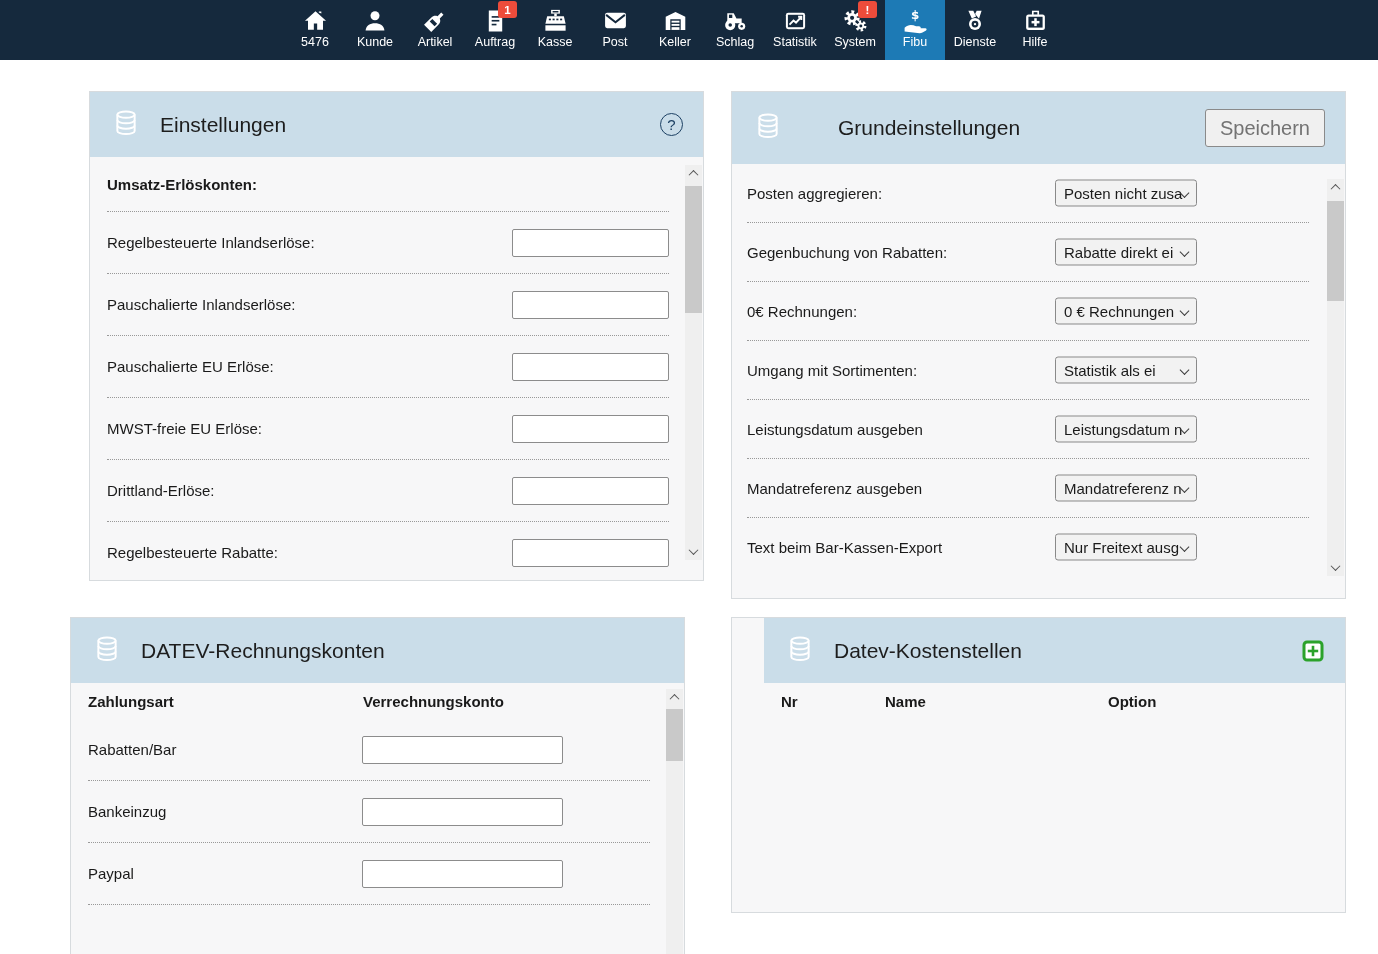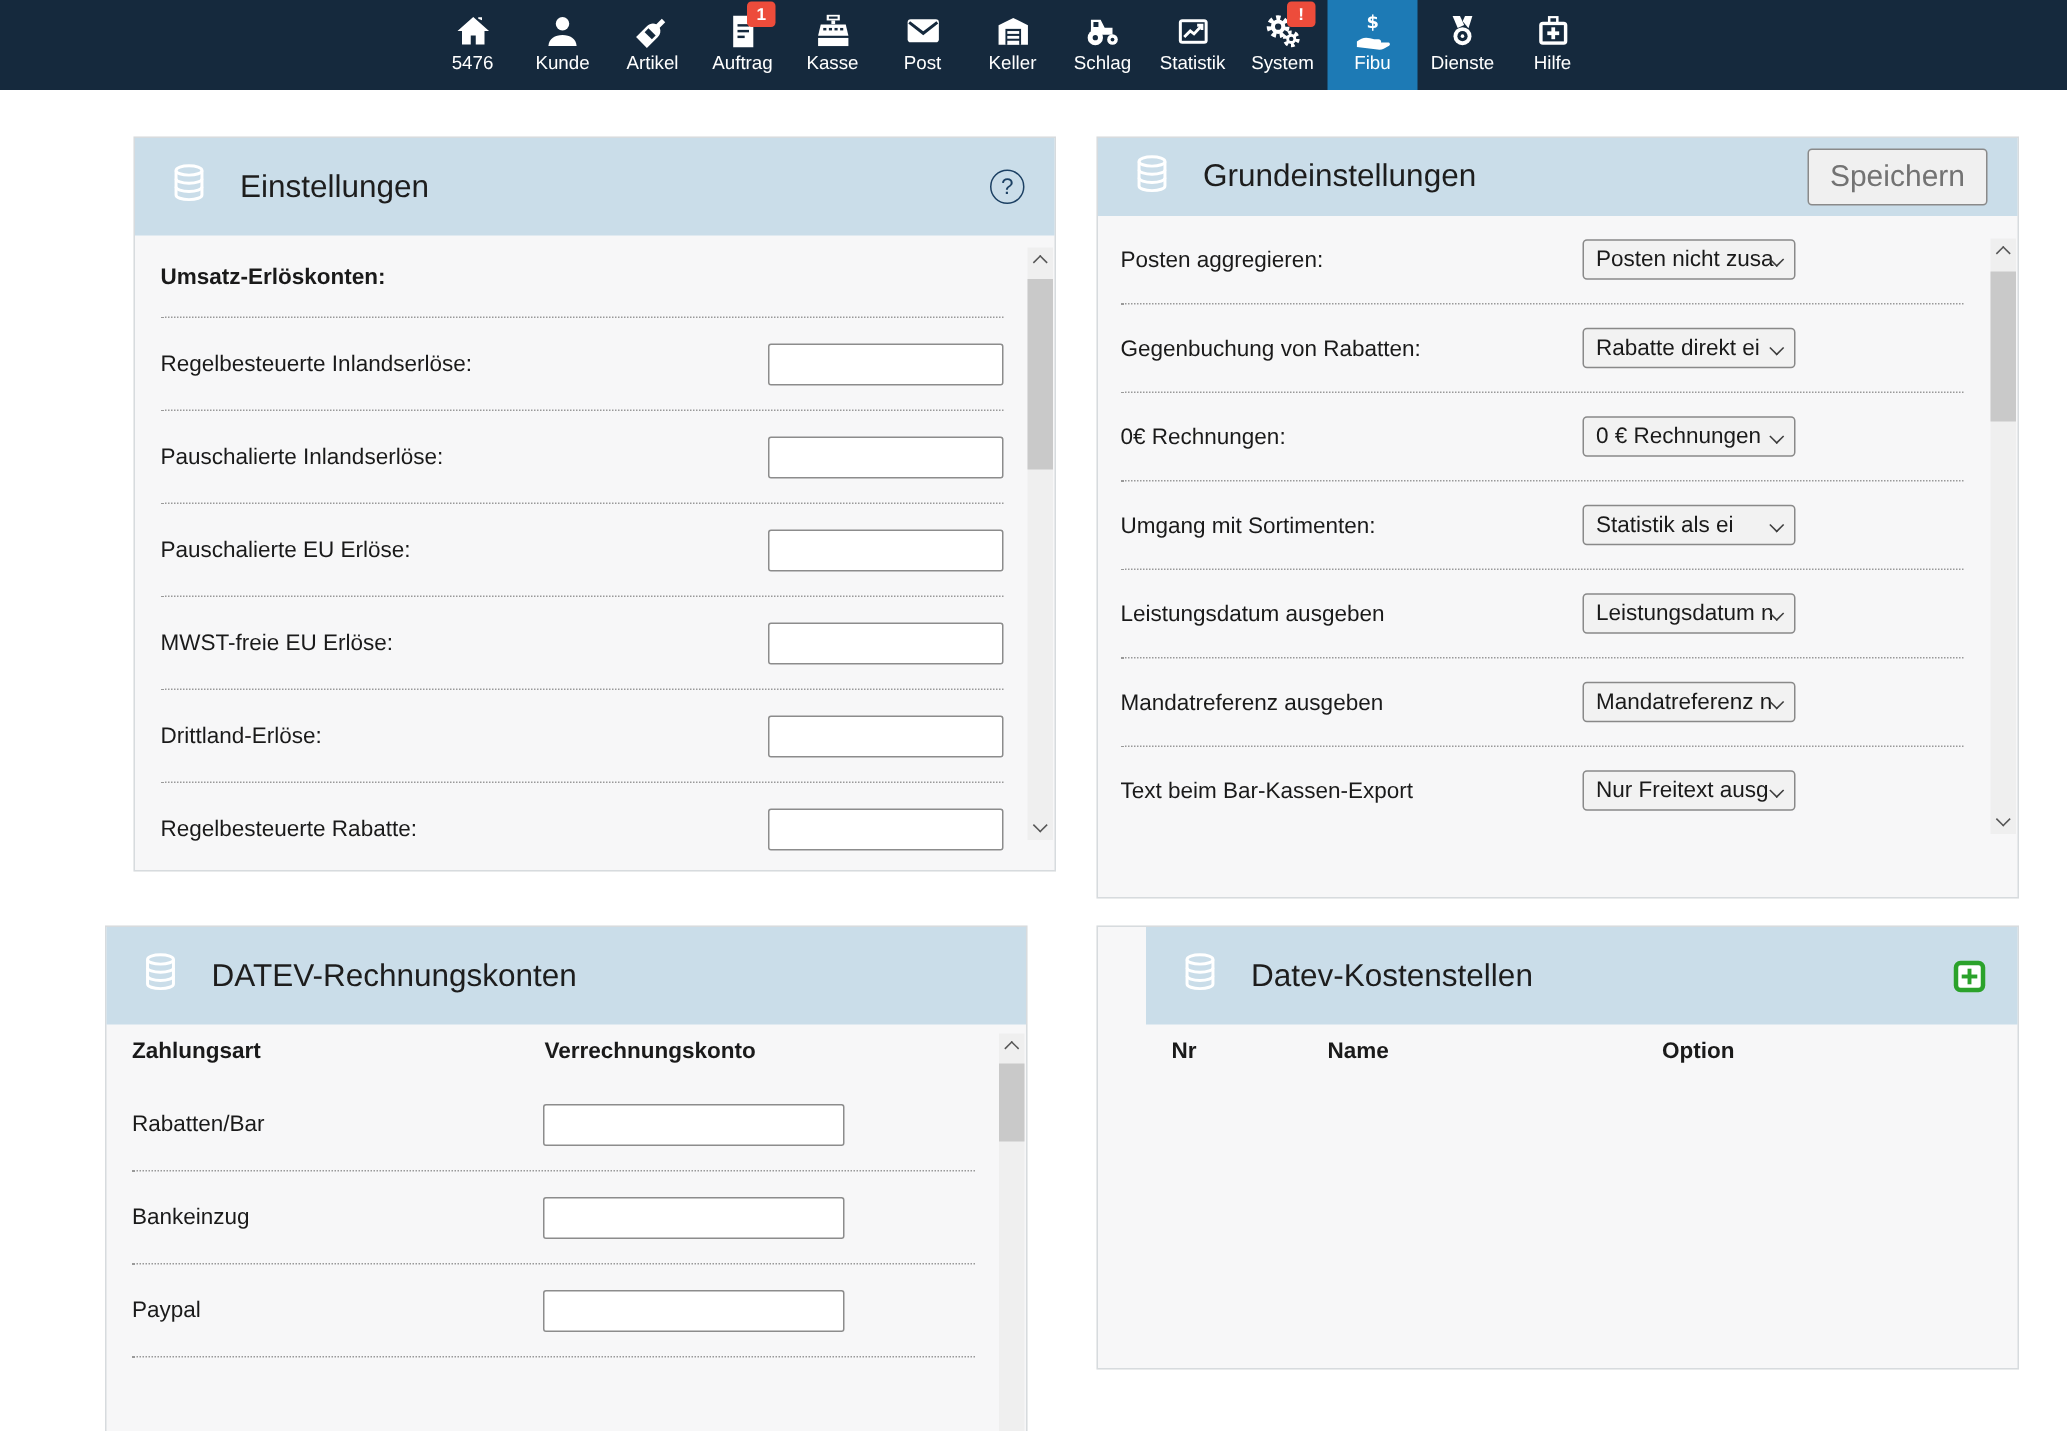--- a/index.html
+++ b/index.html
@@ -39,21 +39,21 @@
   }
   #panel-einstellungen { left: 70px;  top: 91px;  width: 615px; height: 490px; margin-left: 19px; }
   #panel-grund         { left: 731px; top: 91px;  width: 615px; height: 508px; }
   #panel-datev-rk      { left: 70px;  top: 617px; width: 615px; height: 400px; }
   #panel-datev-ks      { left: 731px; top: 617px; width: 615px; height: 296px; padding-left: 32px; }
 
   .panel-header {
     background: #CADDE9; display: flex; align-items: center;
     padding: 0 20px 0 22px; box-sizing: border-box; height: 65px;
   }
-  #panel-grund .panel-header { height: 52px; }
+  #panel-grund .panel-header { height: 72px; gap: 36px; }
   .panel-title { font-size: 21px; color: #1d1d1d; margin-left: 20px; }
   .hdr-right { margin-left: auto; }
 
   .help-circle {
     width: 23px; height: 23px; border: 1.7px solid #1C4063; border-radius: 50%;
     display: flex; align-items: center; justify-content: center;
     color: #1C4063; font-size: 15px; cursor: pointer; box-sizing: border-box;
   }
 
   .save-btn {

